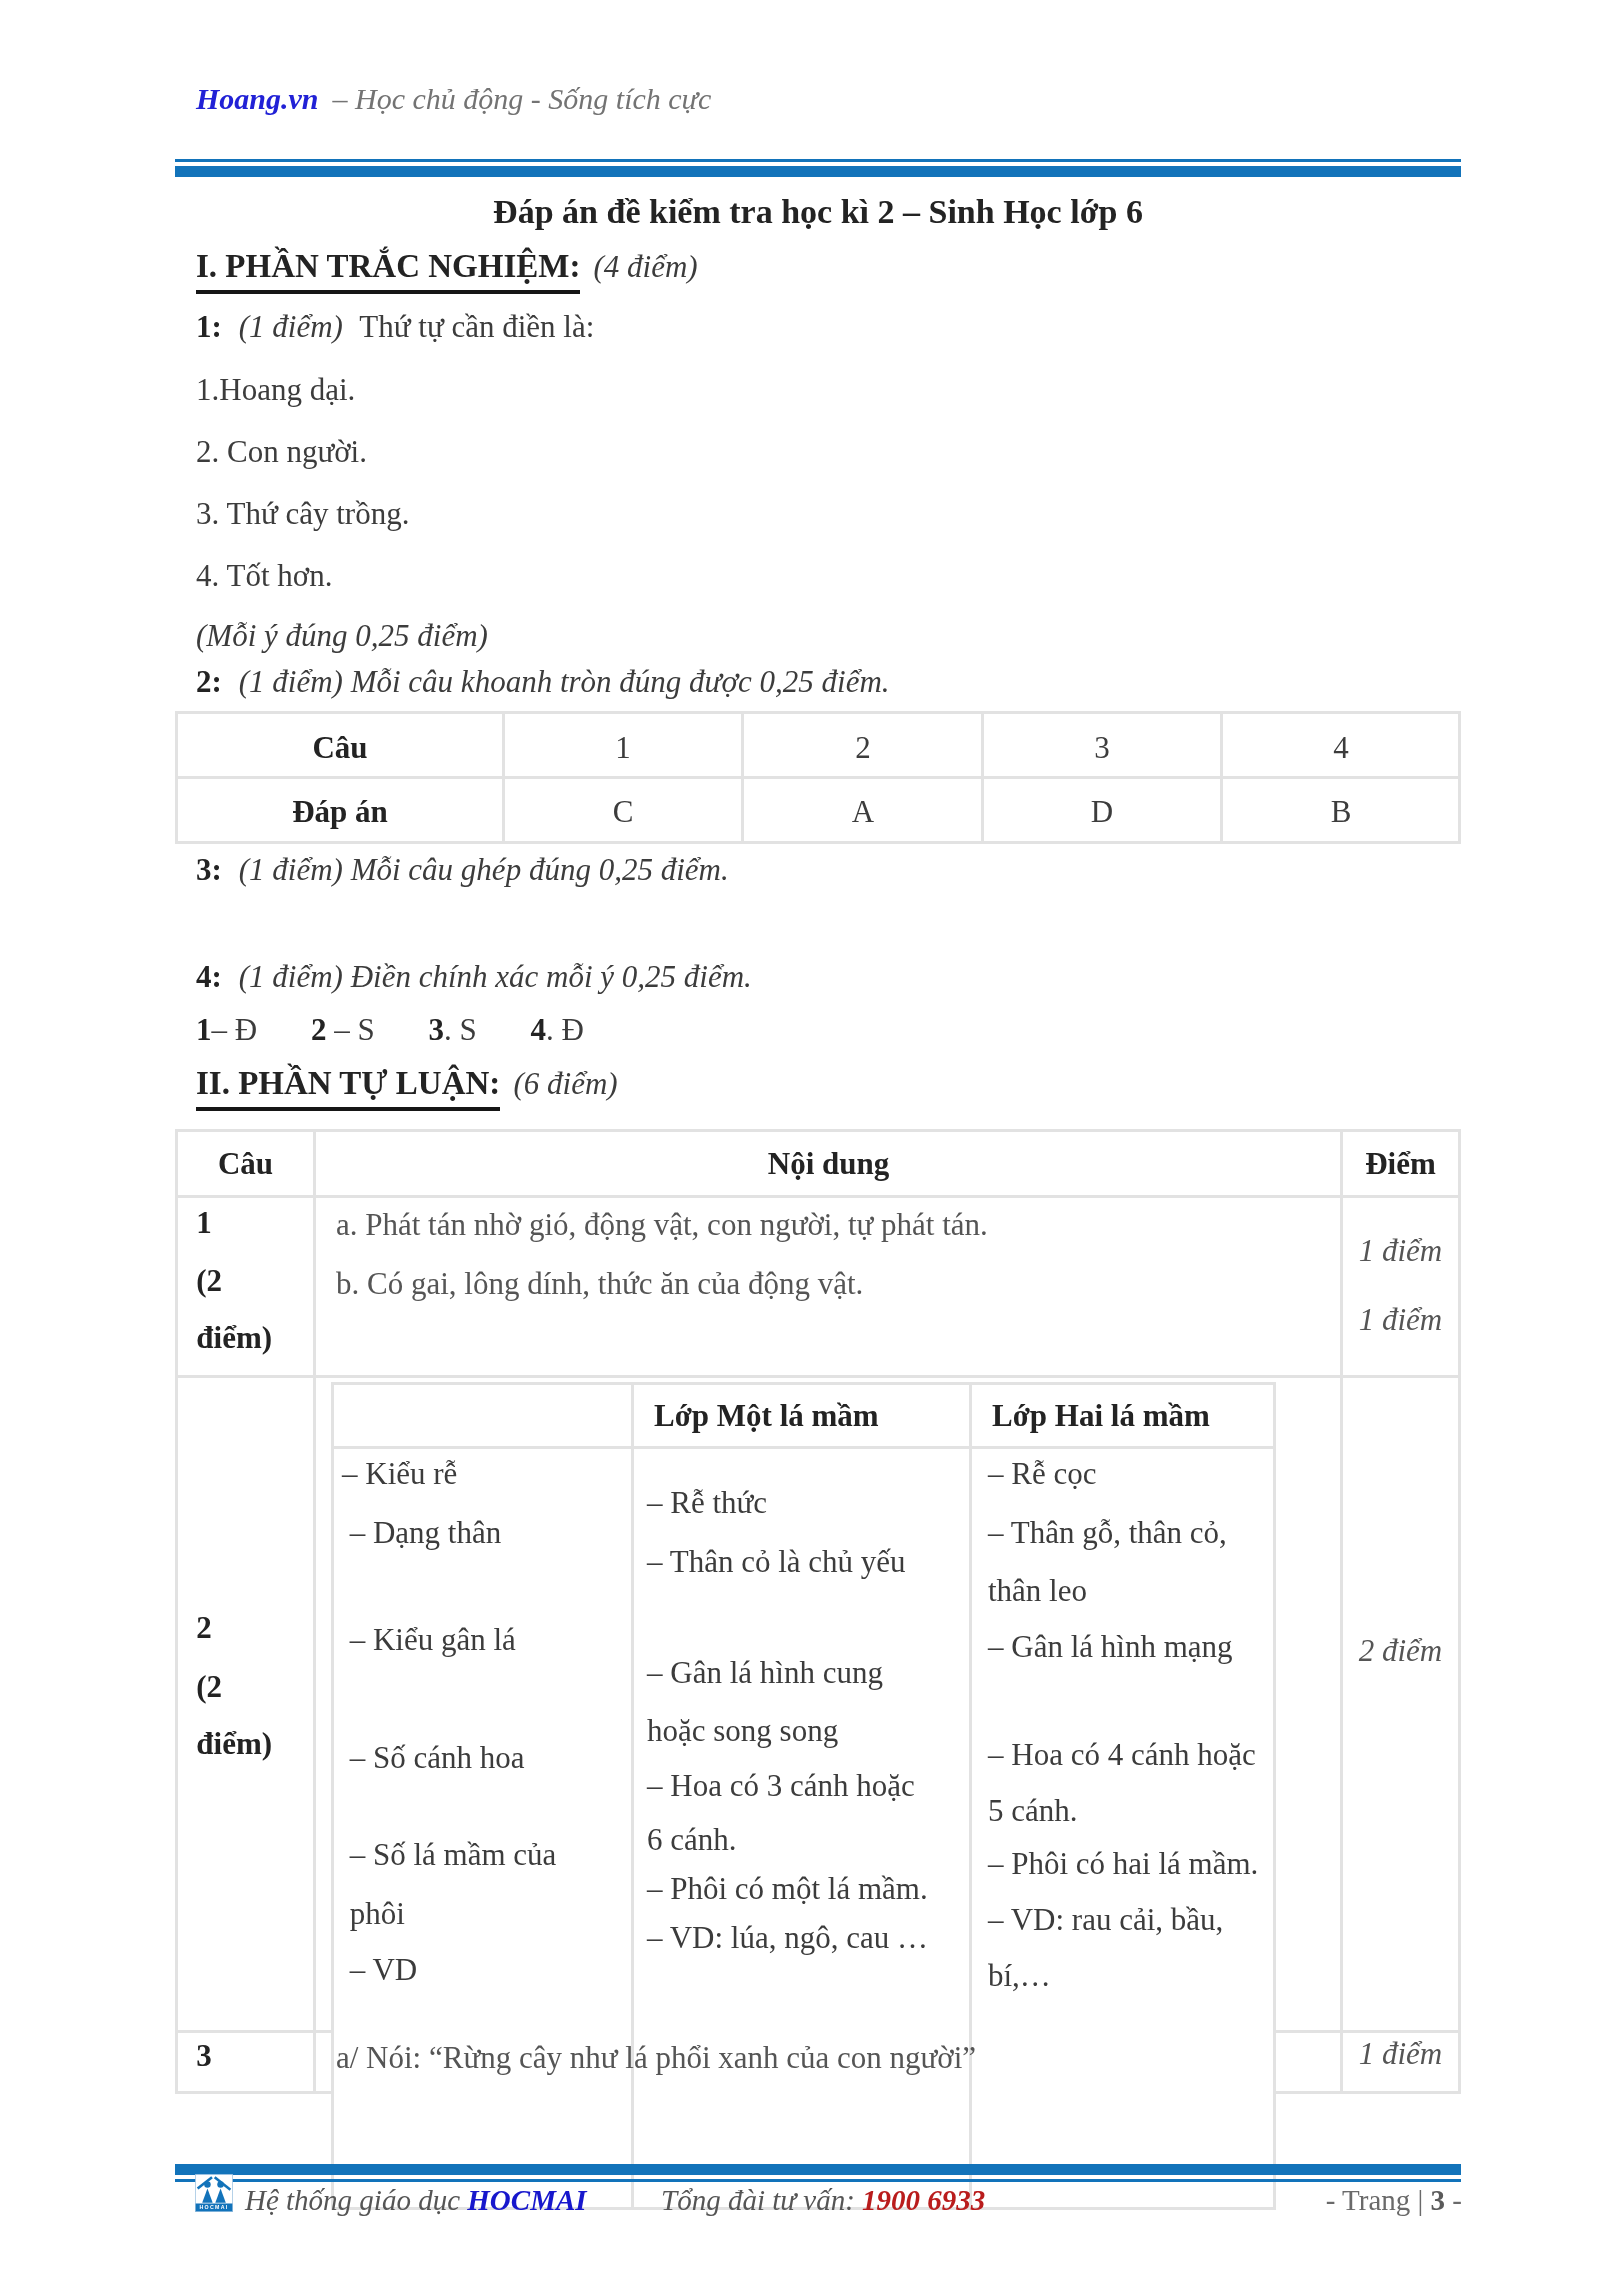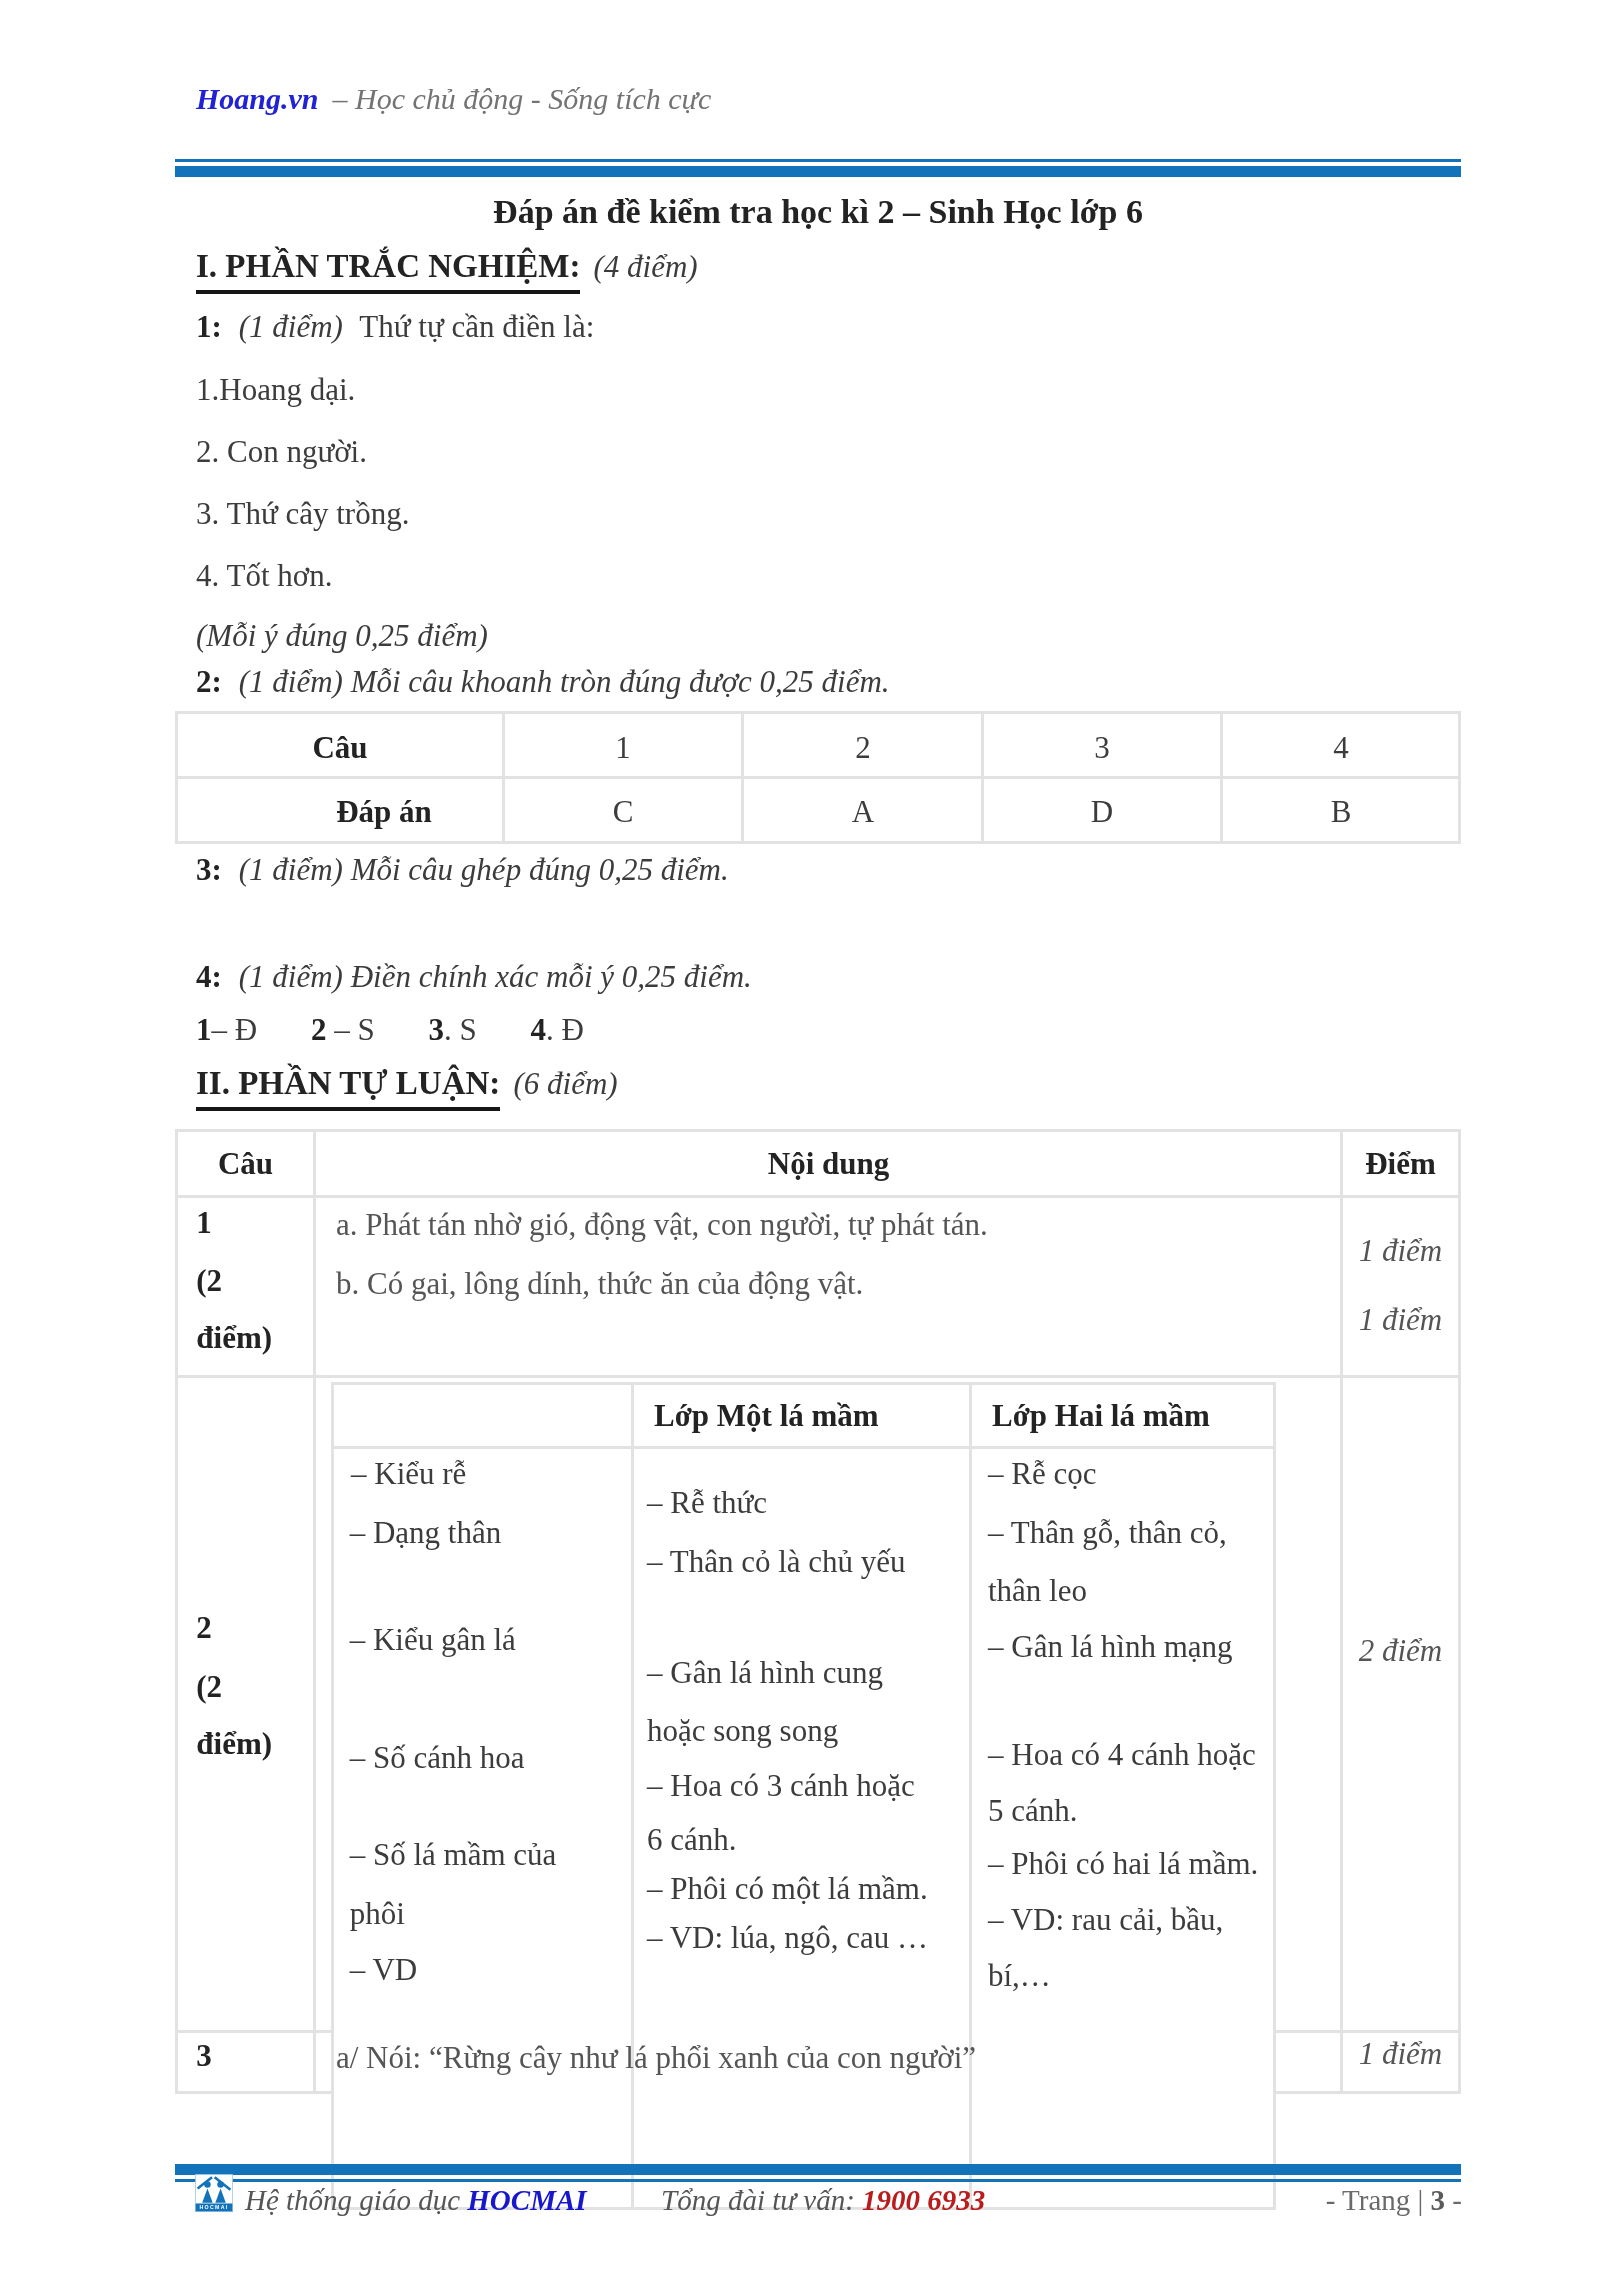--- a/index.html
+++ b/index.html
@@ -65,21 +65,21 @@
     <div class="vl" style="left:324px;"></div>
     <div class="vl" style="left:563px;"></div>
     <div class="vl" style="left:803px;"></div>
     <div class="vl" style="left:1042px;"></div>
     <div class="hl" style="top:62px;"></div>
     <div class="cellc t b" style="left:0px;width:324px;top:18.3px;">Câu</div>
     <div class="cellc t" style="left:327px;width:236px;top:18.3px;">1</div>
     <div class="cellc t" style="left:567px;width:236px;top:18.3px;">2</div>
     <div class="cellc t" style="left:806px;width:236px;top:18.3px;">3</div>
     <div class="cellc t" style="left:1046px;width:234px;top:18.3px;">4</div>
-    <div class="cellc t b" style="left:0px;width:324px;top:82px;padding-left:44px;">Đáp án</div>
+    <div class="cellc t b" style="left:0px;width:324px;top:82px;">Đáp án</div>
     <div class="cellc t" style="left:327px;width:236px;top:82px;">C</div>
     <div class="cellc t" style="left:567px;width:236px;top:82px;">A</div>
     <div class="cellc t" style="left:806px;width:236px;top:82px;">D</div>
     <div class="cellc t" style="left:1046px;width:234px;top:82px;">B</div>
   </div>
 
   <div class="abs t" style="left:196px;top:854px;">
     <span class="b seg">3:</span>
     <span class="i">(1 điểm) Mỗi câu ghép đúng 0,25 điểm.</span>
   </div>
@@ -126,21 +126,21 @@
     <div class="cellc t i gray" style="left:1165px;width:115px;top:503px;">2 điểm</div>
 
     <div class="tbl" style="left:153px;top:250px;width:945px;height:828px;">
       <div class="vl" style="left:297px;"></div>
       <div class="vl" style="left:635px;"></div>
       <div class="hl" style="top:61px;"></div>
 
       <div class="abs t b" style="left:320px;top:15px;">Lớp Một lá mầm</div>
       <div class="abs t b" style="left:658px;top:15px;">Lớp Hai lá mầm</div>
 
-      <div class="abs t" style="left:17px;top:73px;">– Kiểu rễ</div>
+      <div class="abs t" style="left:8px;top:73px;">– Kiểu rễ</div>
       <div class="abs t" style="left:15.7px;top:132px;">– Dạng thân</div>
       <div class="abs t" style="left:15.7px;top:239px;">– Kiểu gân lá</div>
       <div class="abs t" style="left:15.7px;top:357px;">– Số cánh hoa</div>
       <div class="abs t" style="left:15.7px;top:454px;">– Số lá mầm của</div>
       <div class="abs t" style="left:15.7px;top:513px;">phôi</div>
       <div class="abs t" style="left:15.7px;top:569px;">– VD</div>
 
       <div class="abs t" style="left:313px;top:102px;">– Rễ thức</div>
       <div class="abs t" style="left:313px;top:161px;">– Thân cỏ là chủ yếu</div>
       <div class="abs t" style="left:313px;top:272px;">– Gân lá hình cung</div>

